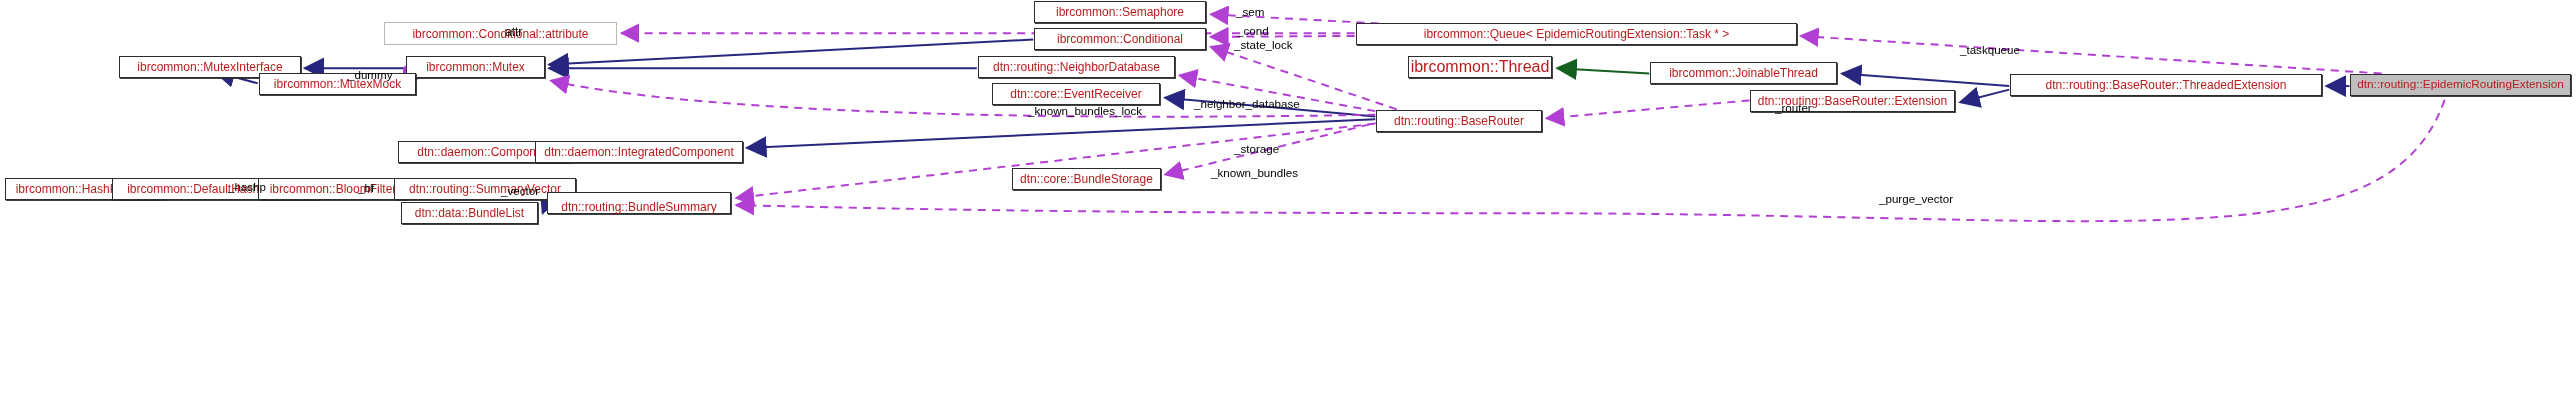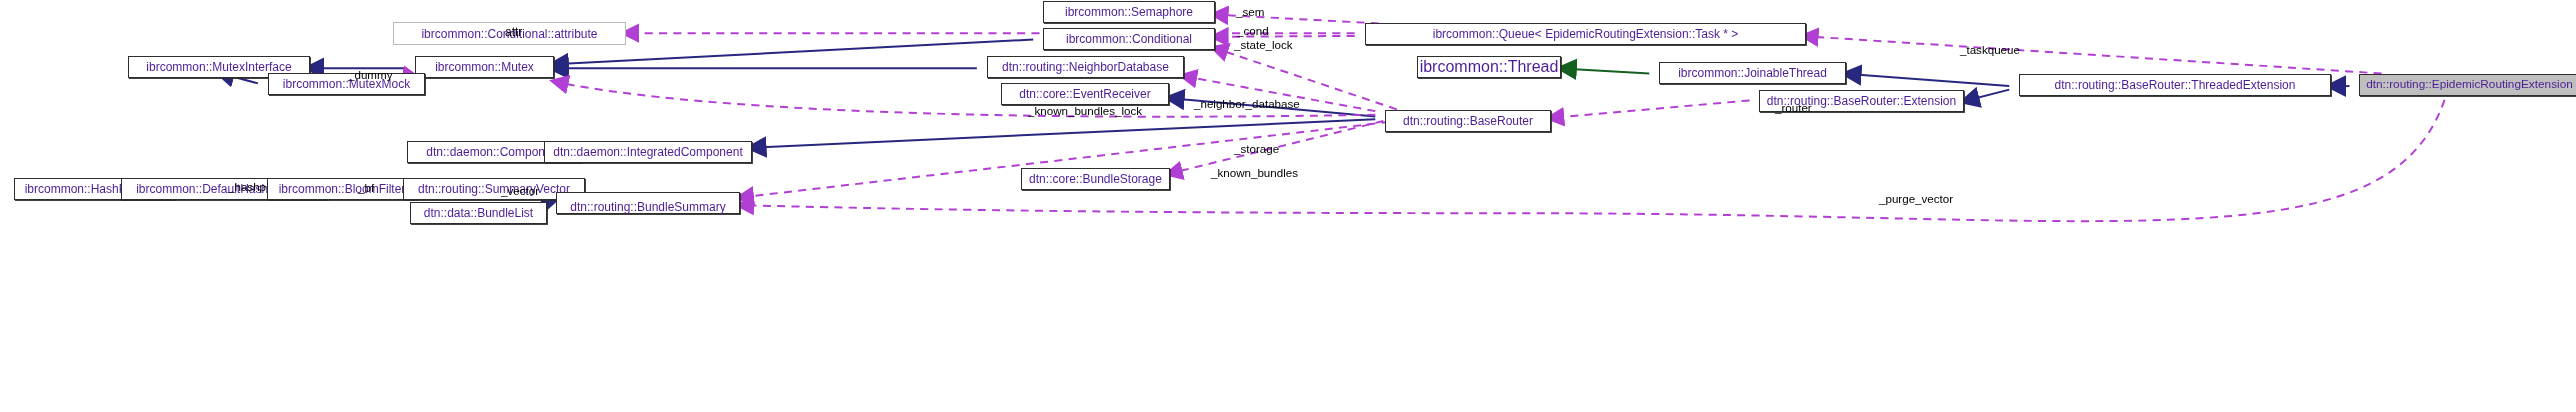--- a/index.html
+++ b/index.html
@@ -23,25 +23,24 @@
     pointer-events: none;
   }
   .node {
     position: absolute;
     box-sizing: border-box;
     display: flex;
     align-items: center;
     justify-content: center;
     background: #ffffff;
     border: 0.9px solid #404040;
-    color: #4c1d95;
+    color: #b91c1c;
     white-space: nowrap;
     line-height: 1;
     letter-spacing: 0px;
-    margin-left: 9px;
   }
   .node.solid {
     border: 0.9px solid #2d2d2d;
     box-shadow: 0.9px 0.9px 0 0 #2d2d2d;
   }
   .node.light {
     border: 0.9px solid #b8b8b8;
     box-shadow: none;
   }
   .node.current {

